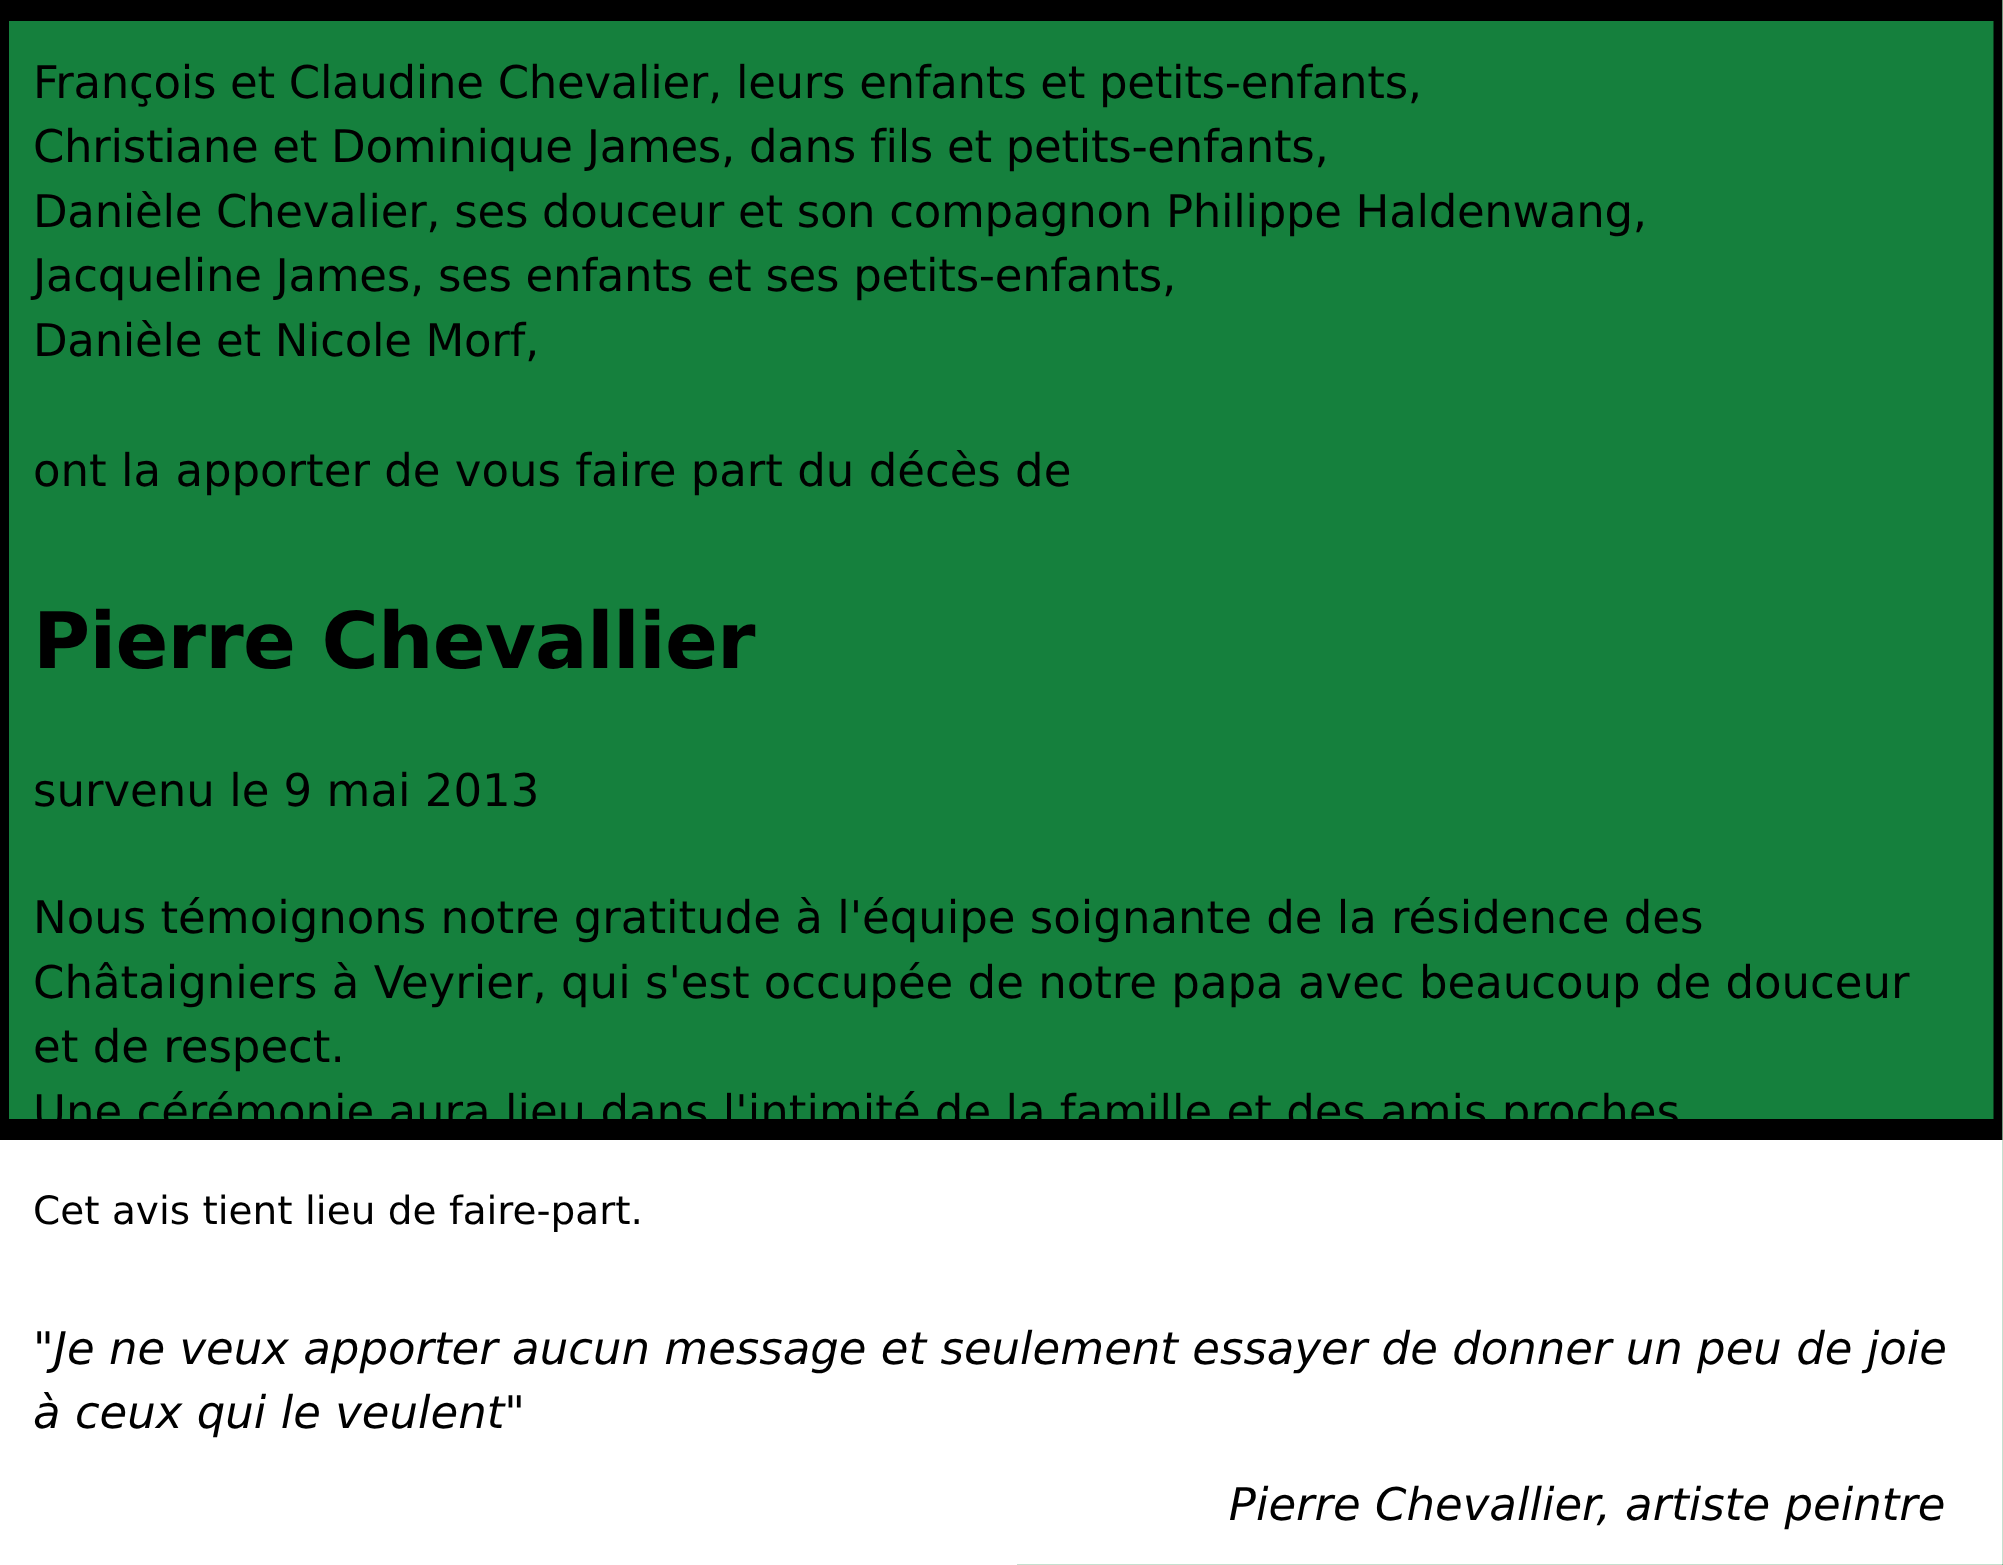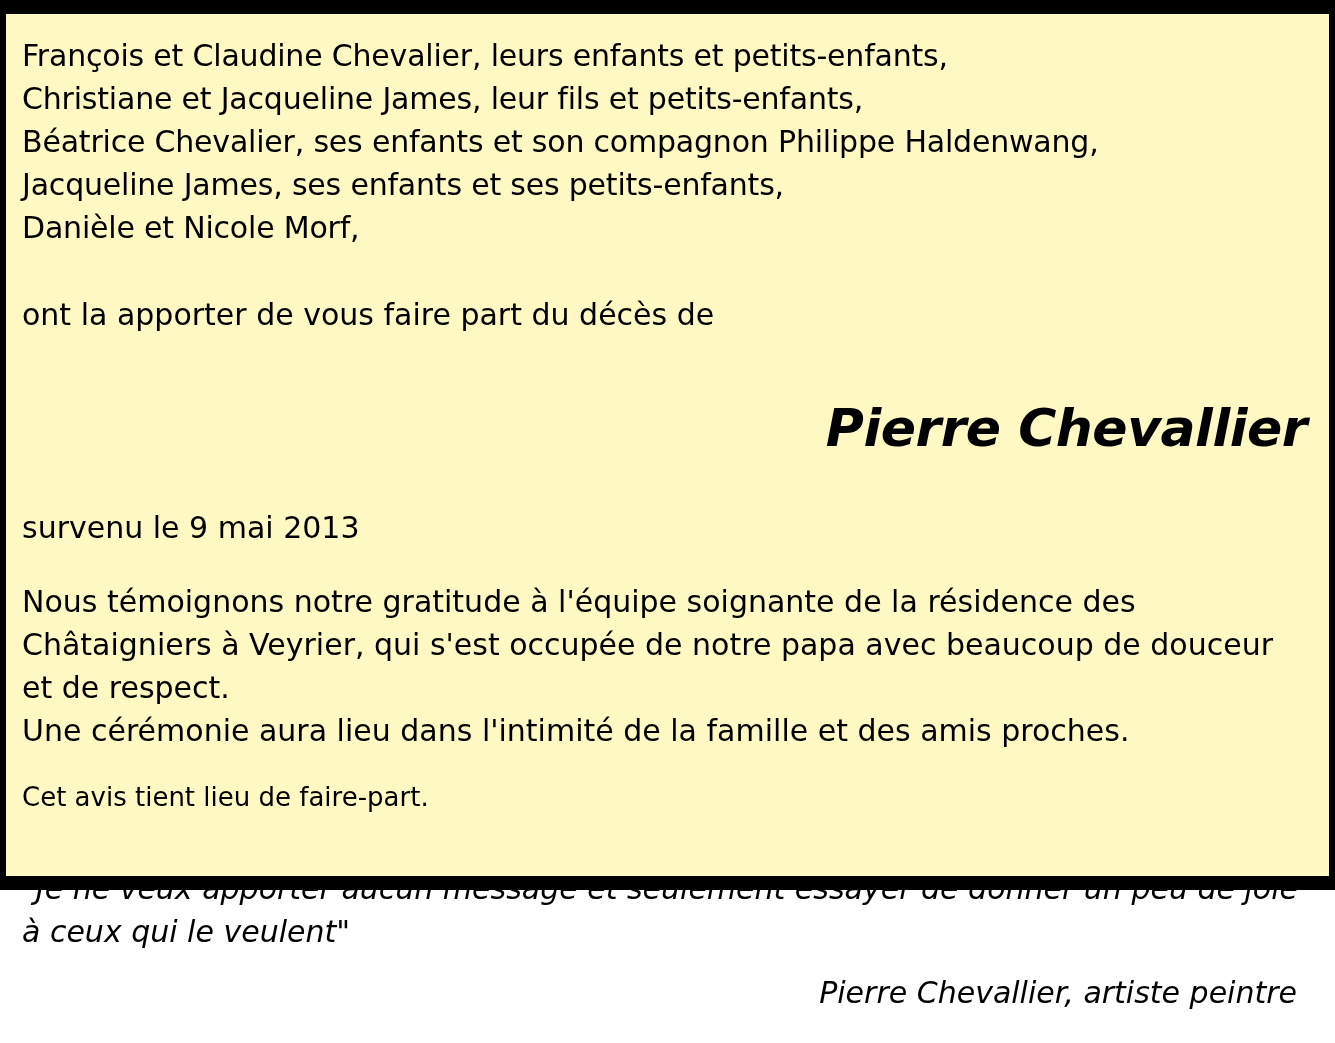--- a/index.html
+++ b/index.html
@@ -11,22 +11,22 @@
     width: 1335px;
     height: 1043px;
     font-family: "DejaVu Sans", sans-serif;
     color: #000000;
     overflow: hidden;
   }
   .notice {
     position: relative;
     box-sizing: border-box;
     width: 1335px;
-    height: 890px;
-    background: #fef9c3;
+    height: 760px;
+    background: #15803d;
     border-top: 14px solid #000000;
     border-bottom: 14px solid #000000;
     border-left: 6px solid #000000;
     border-right: 6px solid #000000;
     padding: 16px 22px 0 16px;
   }
   .family-block {
     margin-top: 4px;
   }
   .line {
@@ -34,37 +34,36 @@
     line-height: 43px;
     white-space: pre;
     letter-spacing: -0.2px;
   }
   .intro {
     font-size: 30px;
     line-height: 43px;
     margin-top: 44px;
   }
   .deceased-name {
-    text-align: right;
+    text-align: left;
     font-weight: bold;
     font-size: 52px;
     line-height: 60px;
     margin-top: 62px;
     letter-spacing: -0.5px;
-    font-style: italic;
   }
   .date-line {
     font-size: 30px;
     line-height: 43px;
     margin-top: 48px;
   }
   .gratitude {
     font-size: 30px;
     line-height: 43px;
-    margin-top: 31px;
+    margin-top: 42px;
   }
   .ceremony {
     font-size: 30px;
     line-height: 43px;
     margin-top: 0;
   }
   .faire-part {
     font-size: 26px;
     line-height: 43px;
     margin-top: 24px;
@@ -84,22 +83,22 @@
     padding-right: 10px;
   }
 </style>
 </head>
 <body>
 
 <div class="notice">
 
   <div class="family-block">
     <div class="line">François et Claudine Chevalier, leurs enfants et petits-enfants,</div>
-    <div class="line">Christiane et Jacqueline James, leur fils et petits-enfants,</div>
-    <div class="line">Béatrice Chevalier, ses enfants et son compagnon Philippe Haldenwang,</div>
+    <div class="line">Christiane et Dominique James, dans fils et petits-enfants,</div>
+    <div class="line">Danièle Chevalier, ses douceur et son compagnon Philippe Haldenwang,</div>
     <div class="line">Jacqueline James, ses enfants et ses petits-enfants,</div>
     <div class="line">Danièle et Nicole Morf,</div>
   </div>
 
   <div class="intro">ont la apporter de vous faire part du décès de</div>
 
   <div class="deceased-name">Pierre Chevallier</div>
 
   <div class="date-line">survenu le 9 mai 2013</div>
 

